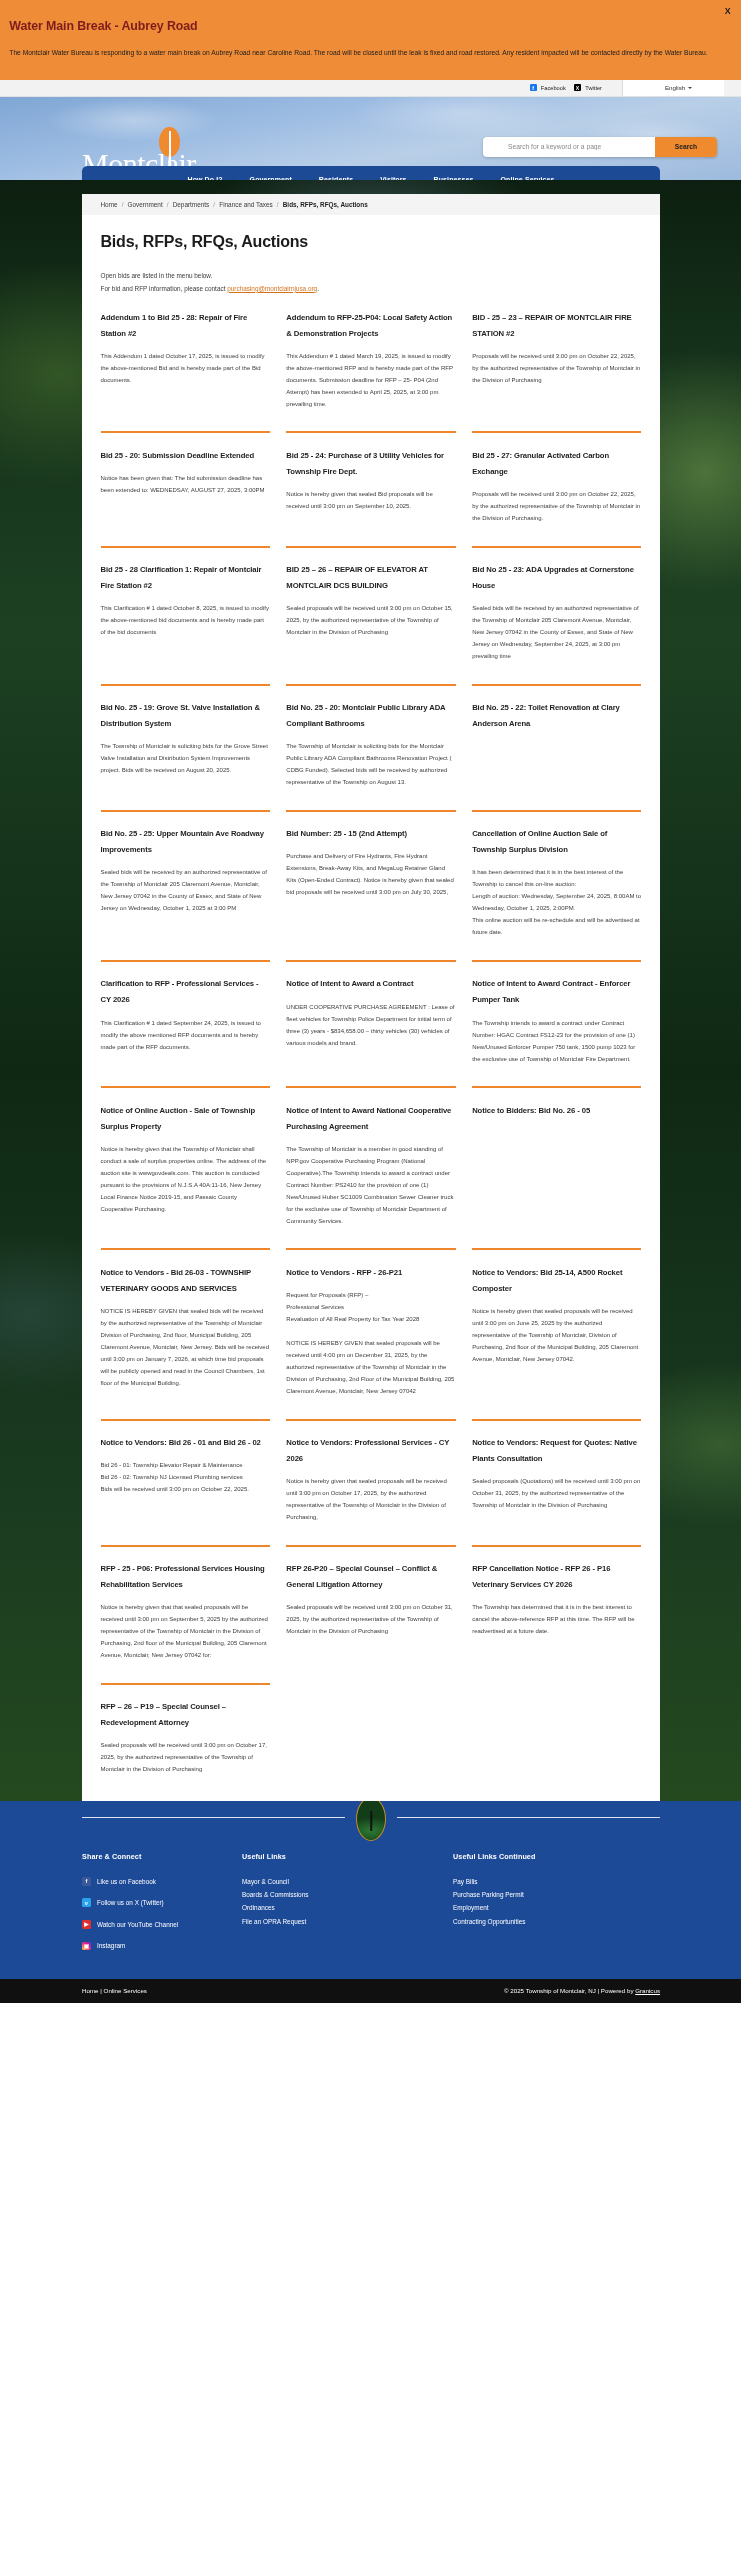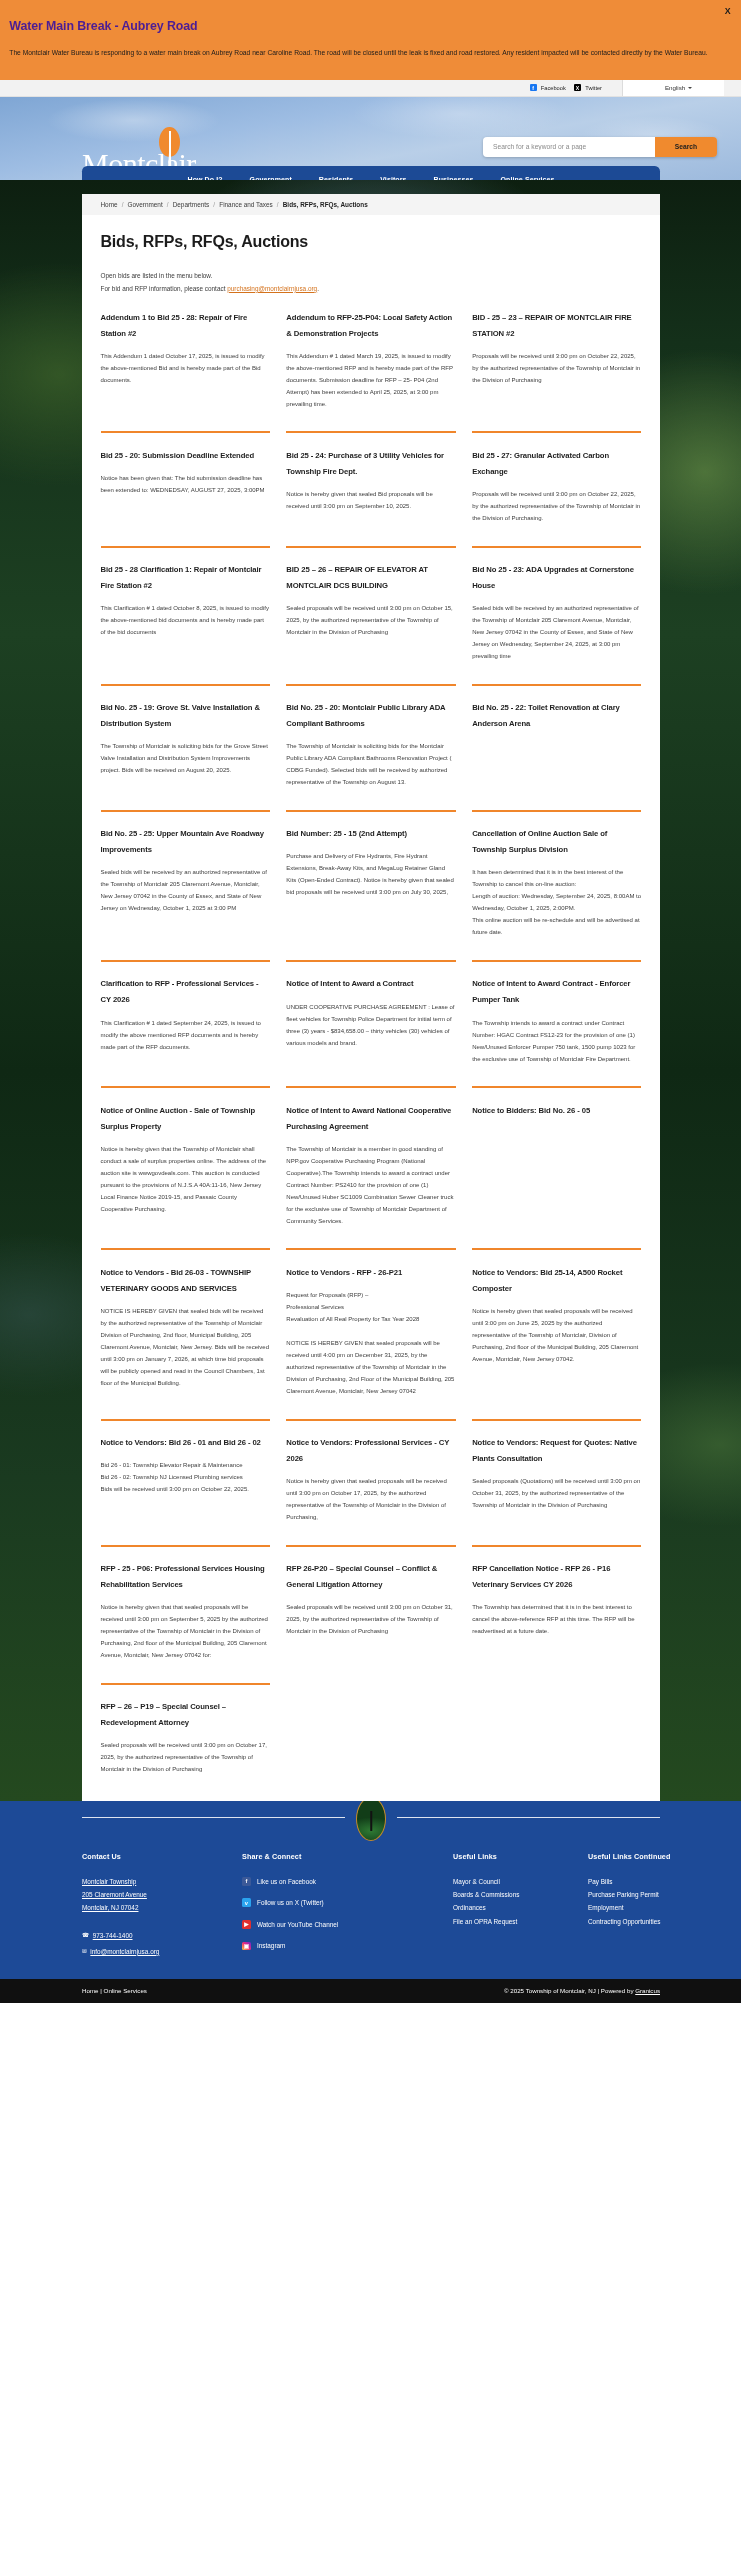--- a/index.html
+++ b/index.html
@@ -15,21 +15,21 @@
   
   .alert-bar {
     position: relative;
     background: #ef8c38;
     padding: 9.3px 20.6px 15.5px 9.3px;
     min-height: 80px;
   }
   .alert-title {
     font-size: 12.4px;
     font-weight: 700;
-    color: #4c1d95;
+    color: #7f1d1d;
     letter-spacing: -0.1px;
     margin: 9.3px 0 13.4px 0;
     font-stretch: condensed;
   }
   .alert-body {
     font-size: 6.7px;
     line-height: 14.4px;
     color: #1b1b1b;
     max-width: 721px;
   }
@@ -117,21 +117,21 @@
   }
   .search-wrap {
     position: absolute; right: 25px; top: 40px;
     display: flex; align-items: stretch;
     border-radius: 4.1px; overflow: hidden;
     box-shadow: 0 1px 3.1px rgba(0,0,0,.22);
     height: 20.6px; width: 234px;
   }
   .search-input {
     flex: 1; border: none; outline: none;
-    background: #fff; padding: 0 10px;
+    background: #fff; padding: 0 25px;
     font-size: 6.7px; color: #555;
     font-family: "Liberation Sans", sans-serif;
   }
   .search-input::placeholder { color: #8a8a8a; }
   .search-btn {
     width: 62px; border: none; cursor: pointer;
     background: #f08a2e; color: #1e1e1e;
     font-size: 6.7px; font-weight: 700;
     font-family: "Liberation Sans", sans-serif;
   }
@@ -503,36 +503,20 @@
   </div>
 </div>
 
 <div class="footer">
   <div class="footer-rule left"></div>
   <div class="footer-rule right"></div>
   <div class="footer-seal"></div>
 
   <div class="footer-cols">
 
-    <div class="fcol">
-      <h4>Contact Us</h4>
-      <div class="addr-block">
-        <a class="u">Montclair Township</a>
-        <a class="u">205 Claremont Avenue</a>
-        <a class="u">Montclair, NJ 07042</a>
-      </div>
-      <div class="contact-row">
-        <span class="ico">☎</span>
-        <a class="u">973-744-1400</a>
-      </div>
-      <div class="contact-row">
-        <span class="ico">✉</span>
-        <a class="u">info@montclairnjusa.org</a>
-      </div>
-    </div>
 
     <div class="fcol">
       <h4>Share &amp; Connect</h4>
       <div class="social-row">
         <span class="social-ico si-fb">f</span>
         <span class="social-label">Like us on Facebook</span>
       </div>
       <div class="social-row">
         <span class="social-ico si-tw">ᴠ</span>
         <span class="social-label">Follow us on X (Twitter)</span>

